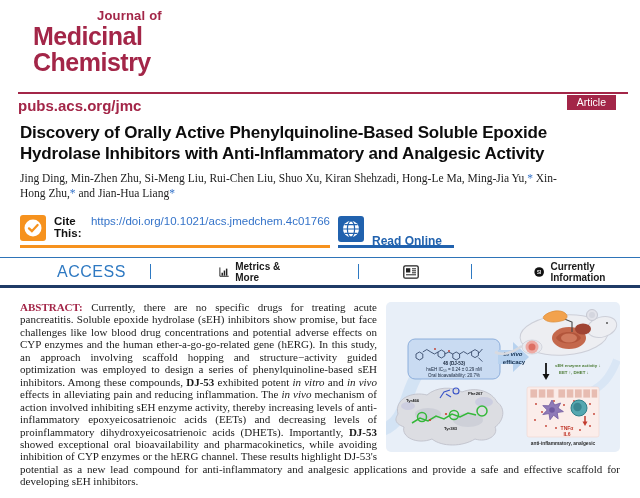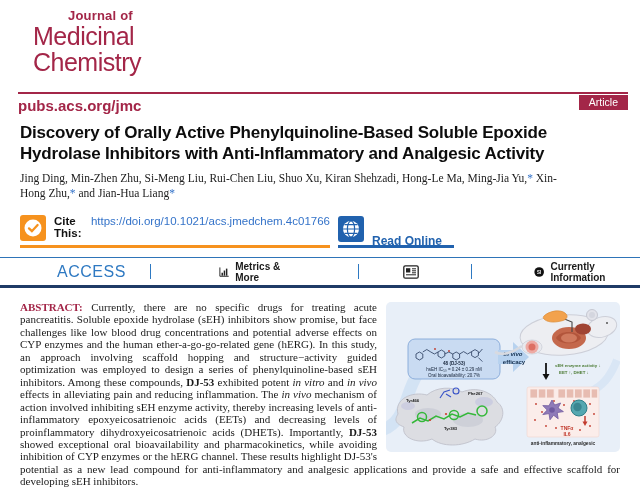--- a/index.html
+++ b/index.html
@@ -2,25 +2,25 @@
 <html><head>
 <meta charset="utf-8">
 <style>
   html,body{margin:0;padding:0;background:#fff;}
   .page{position:relative;width:640px;height:498px;overflow:hidden;background:#fff;
         font-family:"Liberation Sans",sans-serif;color:#111;}
 
   
   .masthead{position:relative;height:110px;}
   .logo{position:absolute;left:33px;top:8px;color:#A32648;}
-  .logo-top{font-size:13px;font-weight:bold;margin-left:35px;letter-spacing:.2px;}
-  .logo-main{font-size:25px;font-weight:normal;line-height:26px;letter-spacing:-.5px;}
+  .logo-top{font-size:13px;font-weight:bold;margin-left:64px;letter-spacing:.2px;}
+  .logo-main{font-size:25px;font-weight:bold;line-height:26px;letter-spacing:-.5px;}
   .rule-maroon{position:absolute;left:18px;right:12px;top:92px;height:2px;background:#A32648;}
   .masthead-url{position:absolute;left:18px;top:97px;font-size:15px;font-weight:bold;color:#A32648;text-decoration:none;}
-  .badge{position:absolute;right:12px;top:95px;background:#A32648;color:#fff;font-size:10.5px;
+  .badge{position:absolute;right:24px;top:95px;background:#A32648;color:#fff;font-size:10.5px;
          padding:1px 10px 2px;}
 
   
   .title{margin:12px 20px 0;font-size:17px;font-weight:bold;line-height:21px;letter-spacing:-.2px;color:#0d0d0d;}
   .authors{margin:7px 20px 0;font-family:"Liberation Serif",serif;font-size:11.5px;line-height:15px;color:#1c1c1c;width:560px;}
   .authors .star{color:#3473C9;}
 
   
   .cite-bar{margin:14px 20px 0;display:flex;align-items:stretch;height:33px;}
   .cite-left{display:flex;align-items:flex-start;gap:8px;width:310px;border-bottom:3px solid #F6921E;padding-bottom:3px;box-sizing:border-box;cursor:pointer;}

